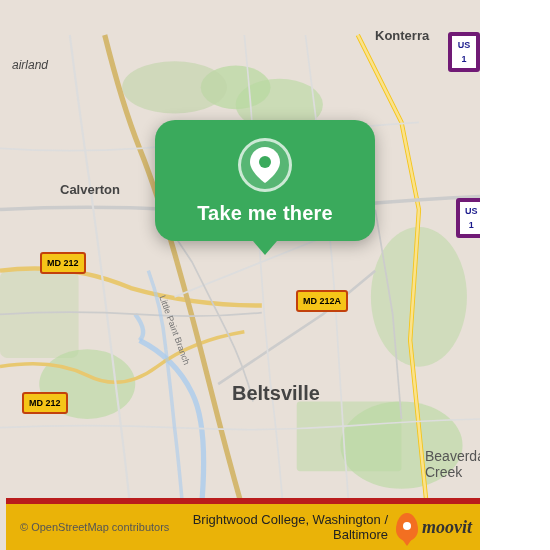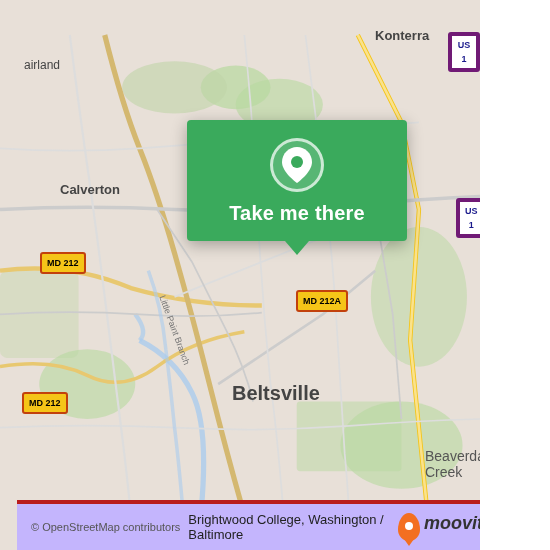--- a/index.html
+++ b/index.html
@@ -20,28 +20,27 @@
       width: 100%; height: 100%;
     }
 
     
     #popup-card {
       position: absolute;
       top: 120px;
       left: 155px;
       width: 220px;
       background: #3aaa5c;
-      border-radius: 4px;
+      border-radius: 20px;
       display: flex;
       flex-direction: column;
       align-items: center;
       padding: 18px 20px 16px 20px;
       box-shadow: 0 4px 16px rgba(0,0,0,0.3);
       z-index: 10;
-      margin-left: 32px;
     }
 
     #popup-card::after {
       content: '';
       position: absolute;
       bottom: -14px;
       left: 50%;
       transform: translateX(-50%);
       border-left: 12px solid transparent;
       border-right: 12px solid transparent;
@@ -63,48 +62,50 @@
     #popup-button-label {
       color: white;
       font-size: 20px;
       font-weight: 600;
       letter-spacing: 0.2px;
     }
 
     
     #bottom-bar {
       position: absolute;
-      bottom: 0; left: 17px;
+      bottom: 0; left: 6px;
       width: 100%;
-      background: #c4b5fd;
+      background: #eab308;
       padding: 8px 14px;
       display: flex;
       align-items: center;
       justify-content: space-between;
       z-index: 10;
-      border-top: 4px solid #b91c1c;
+      border-top: 6px solid #b91c1c;
     }
 
     #osm-credit {
       font-size: 11px;
       color: #555;
     }
 
     #location-info {
       font-size: 13px;
       color: #222;
       font-weight: 500;
-      text-align: left;
+      text-align: right;
       flex: 1;
       margin: 0 8px;
     }
 
     #moovit-logo {
       display: flex;
+      align-items: center;
       gap: 4px;
+      font-family: Liberation Serif, serif;
     }
 
     #moovit-pin {
       width: 22px;
       height: 28px;
       background: #f36f21;
       border-radius: 50% 50% 50% 50% / 60% 60% 40% 40%;
       position: relative;
       display: flex;
       align-items: center;
@@ -193,21 +194,21 @@
 
     <path d="M 200 300 Q 250 280 300 260 Q 350 240 400 220" stroke="#ddd" stroke-width="2" fill="none"></path>
     <path d="M 180 200 Q 200 230 220 260 Q 240 300 260 340 Q 280 380 290 420" stroke="#ccc" stroke-width="2" fill="none"></path>
     <path d="M 280 0 Q 290 100 295 200 Q 300 300 310 400 Q 318 460 325 550" stroke="#ddd" stroke-width="2" fill="none"></path>
     <path d="M 430 200 Q 440 260 450 320 Q 455 380 460 440" stroke="#ccc" stroke-width="2" fill="none"></path>
 
     <path d="M 170 270 Q 185 310 190 360 Q 195 400 200 450 Q 205 490 210 550" stroke="#aaccee" stroke-width="4" fill="none" opacity="0.6"></path>
   </svg>
 
   <div style="position:absolute; top:28px; left:375px; font-size:13px; color:#444; font-weight:600; z-index:5;">Konterra</div>
-  <div style="position:absolute; top:58px; left:24px; font-size:12px; color:#444; z-index:5;">airland</div>
+  <div style="position:absolute; top:58px; left:12px; font-size:12px; color:#444; z-index:5;font-style:italic;">airland</div>
   <div style="position:absolute; top:182px; left:60px; font-size:13px; color:#444; font-weight:600; z-index:5;">Calverton</div>
   <div style="position:absolute; top:382px; left:232px; font-size:20px; color:#444; font-weight:600; z-index:5;">Beltsville</div>
   <div style="position:absolute; top:448px; left:425px; font-size:14px; color:#555; z-index:5;">Beaverdam Creek</div>
   <div style="position:absolute; top:325px; left:138px; font-size:9px; color:#777; z-index:5; transform:rotate(70deg); white-space:nowrap;">Little Paint Branch</div>
 
   <div class="road-badge us-badge" style="top:32px; left:448px;">US 1</div>
   <div class="road-badge us-badge" style="top:198px; left:456px;">US 1</div>
   <div class="road-badge md-badge" style="top:252px; left:40px;">MD 212</div>
   <div class="road-badge md-badge" style="top:392px; left:22px;">MD 212</div>
   <div class="road-badge md-badge" style="top:290px; left:296px;">MD 212A</div>

